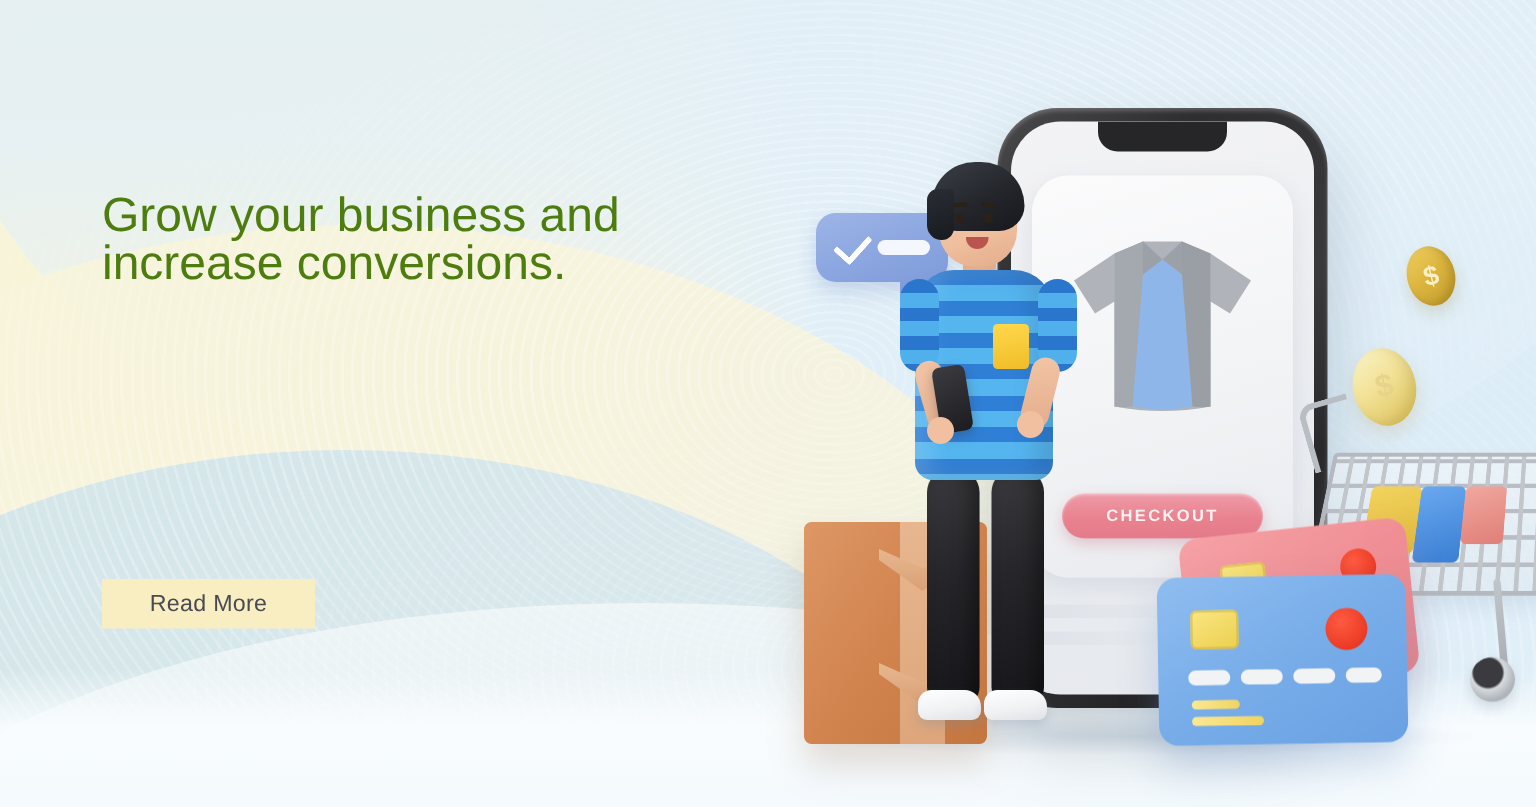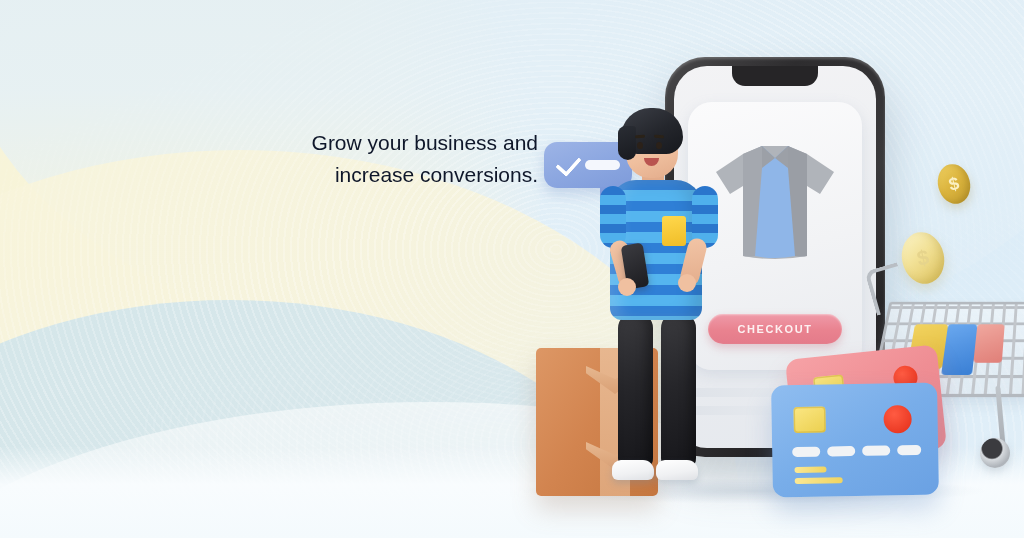--- a/index.html
+++ b/index.html
@@ -42,34 +42,34 @@
             mask-image:linear-gradient(170deg,rgba(0,0,0,0) 20%,rgba(0,0,0,.9) 44%,rgba(0,0,0,0) 70%);}
   .bg-floor{position:absolute;left:0;right:0;bottom:0;height:92px;
     background:linear-gradient(180deg,rgba(255,255,255,0) 0%,rgba(250,253,255,.9) 42%,#f4fafd 100%);}
 
   
   .copy{position:absolute;left:68px;top:104px;width:470px;}
   .headline{
     color:#413178;font-weight:bold;font-size:41px;line-height:55px;
     letter-spacing:-0.5px;margin:0;white-space:pre-line;}
   .subhead{
-    color:#0f172a;font-size:21px;line-height:32px;margin:23px 0 0 0;
-    white-space:pre-line;font-weight:normal;text-align:right;}
+    color:#4d7c0f;font-size:32px;line-height:32px;margin:23px 0 0 0;
+    white-space:pre-line;font-weight:normal;}
   .cta{
     position:absolute;left:68px;top:386px;
     display:inline-flex;align-items:center;justify-content:center;
     min-width:142px;height:33px;padding:0 18px;
     background:#f8eec2;color:#4a4a52;font-size:15.5px;letter-spacing:.2px;
     border:none;cursor:pointer;font-family:inherit;}
 
   
   .art{position:absolute;left:500px;top:0;width:524px;height:538px;}
 
   
-  .phone{position:absolute;left:165px;top:57px;width:220px;height:400px;
+  .phone{position:absolute;left:165px;top:72px;width:220px;height:400px;
     background:linear-gradient(135deg,#4b4a4c 0%,#2e2d2f 22%,#3a393b 52%,#232224 80%,#46454a 100%);
     border-radius:40px;
     box-shadow:0 26px 44px rgba(90,110,130,.30), inset 0 2px 3px rgba(255,255,255,.22);}
   .phone-screen{position:absolute;left:9px;top:9px;right:9px;bottom:9px;border-radius:33px;
     background:linear-gradient(170deg,#f3f3f5 0%,#eceef1 40%,#e6e9ee 100%);overflow:hidden;}
   .phone-notch{position:absolute;left:50%;top:0;transform:translateX(-50%);
     width:86px;height:20px;background:#262527;border-radius:0 0 13px 13px;}
   .phone-card{position:absolute;left:14px;top:36px;right:14px;height:268px;border-radius:24px;
     background:linear-gradient(165deg,#fbfbfc 0%,#f2f3f5 55%,#e9ebef 100%);
     box-shadow:0 5px 14px rgba(150,165,185,.22);}
@@ -227,20 +227,21 @@
   <div class="bg-wave-bottom"></div>
   <div class="bg-wave-bottom2"></div>
   <div class="bg-lines"></div>
   <div class="bg-lines2"></div>
   <div class="bg-floor"></div>
 
   <div class="copy">
     <p class="subhead">Grow your business and
 increase conversions.</p>
   </div>
+  <button class="cta">Read More</button>
 
   <div class="art">
 
     <div class="floor-shadow"></div>
 
     <div class="phone">
       <div class="phone-screen">
         <div class="phone-notch"></div>
         <div class="phone-card">
           <svg class="shirt" viewBox="0 0 150 150">

